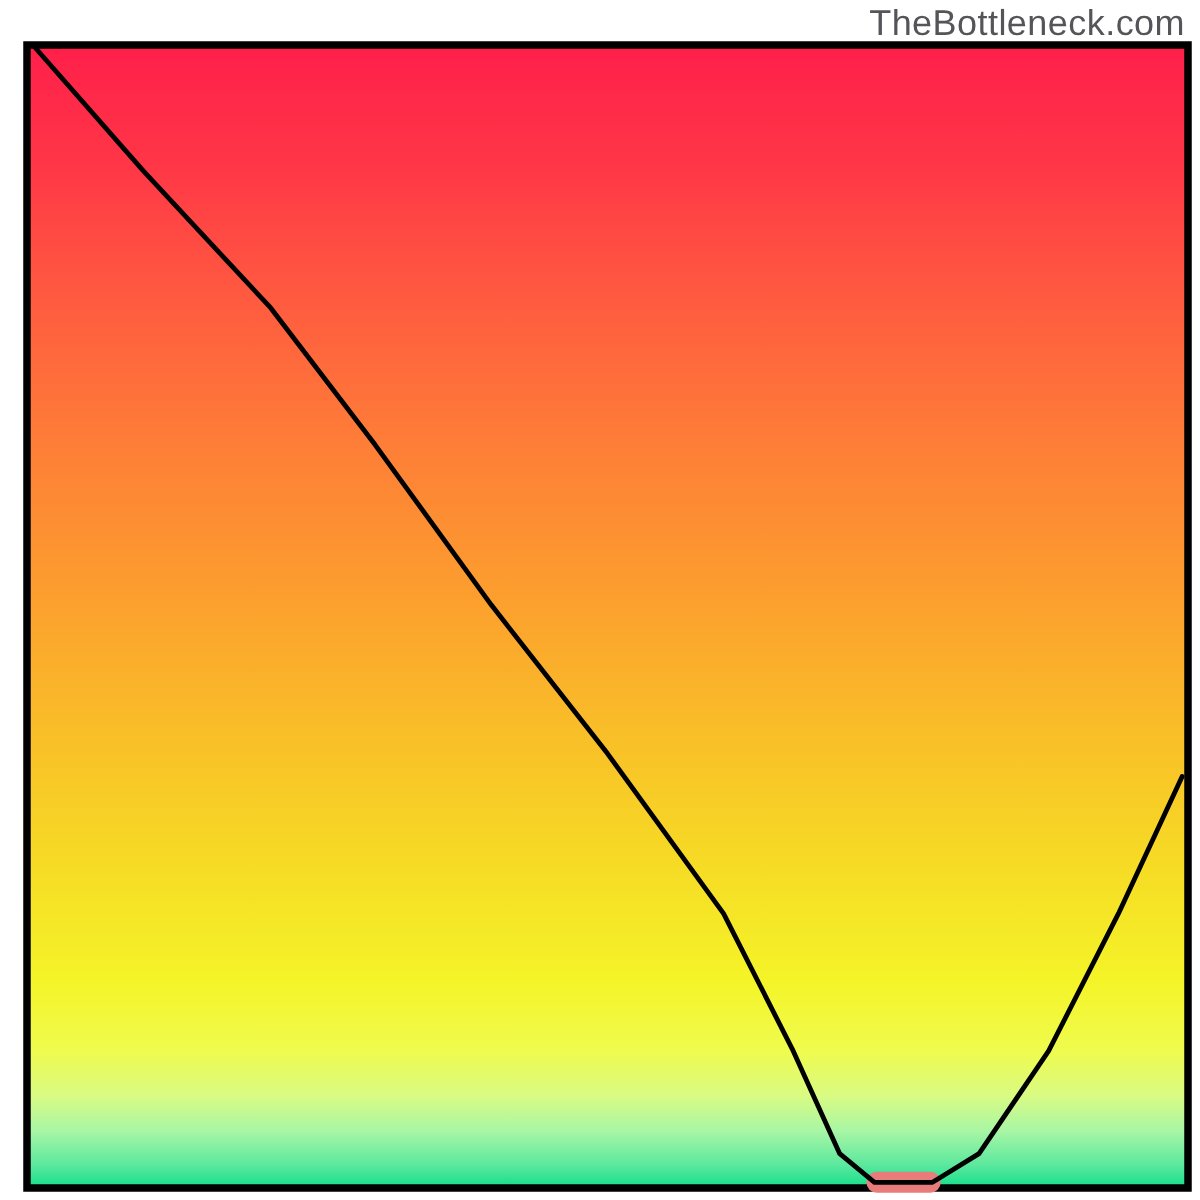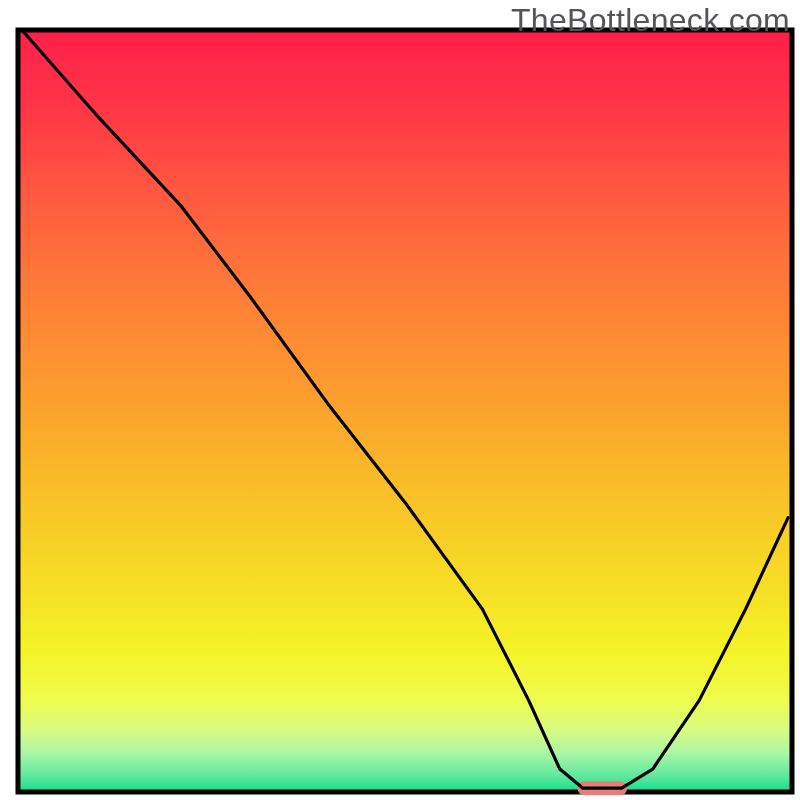--- a/index.html
+++ b/index.html
@@ -12,21 +12,21 @@
   }
   .container {
     position: relative;
     width: 800px;
     height: 800px;
   }
   .watermark {
     position: absolute;
     top: 2px;
     right: 10px;
-    font-size: 32px;
+    font-size: 24px;
     font-weight: 500;
     color: #555559;
     letter-spacing: 0.3px;
   }
   svg {
     position: absolute;
     left: 0;
     top: 0;
   }
 </style>

